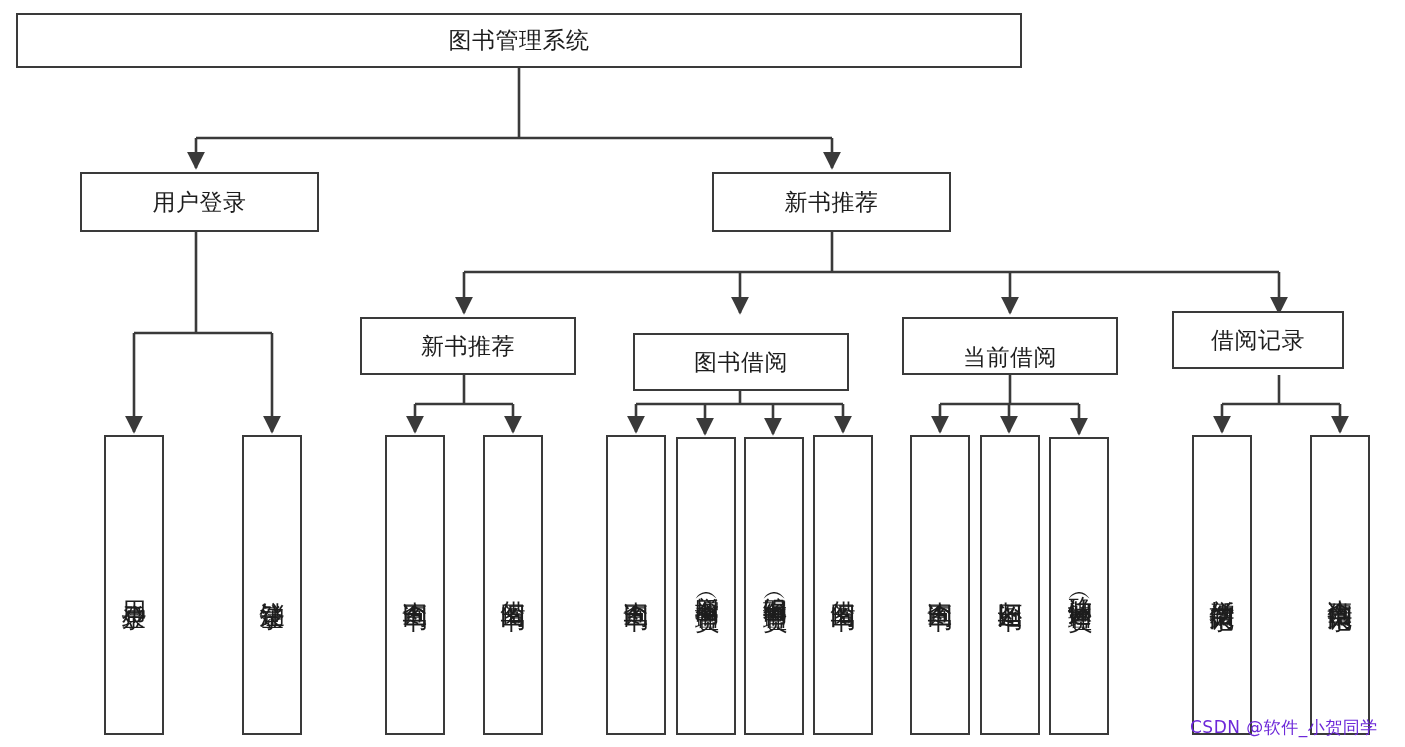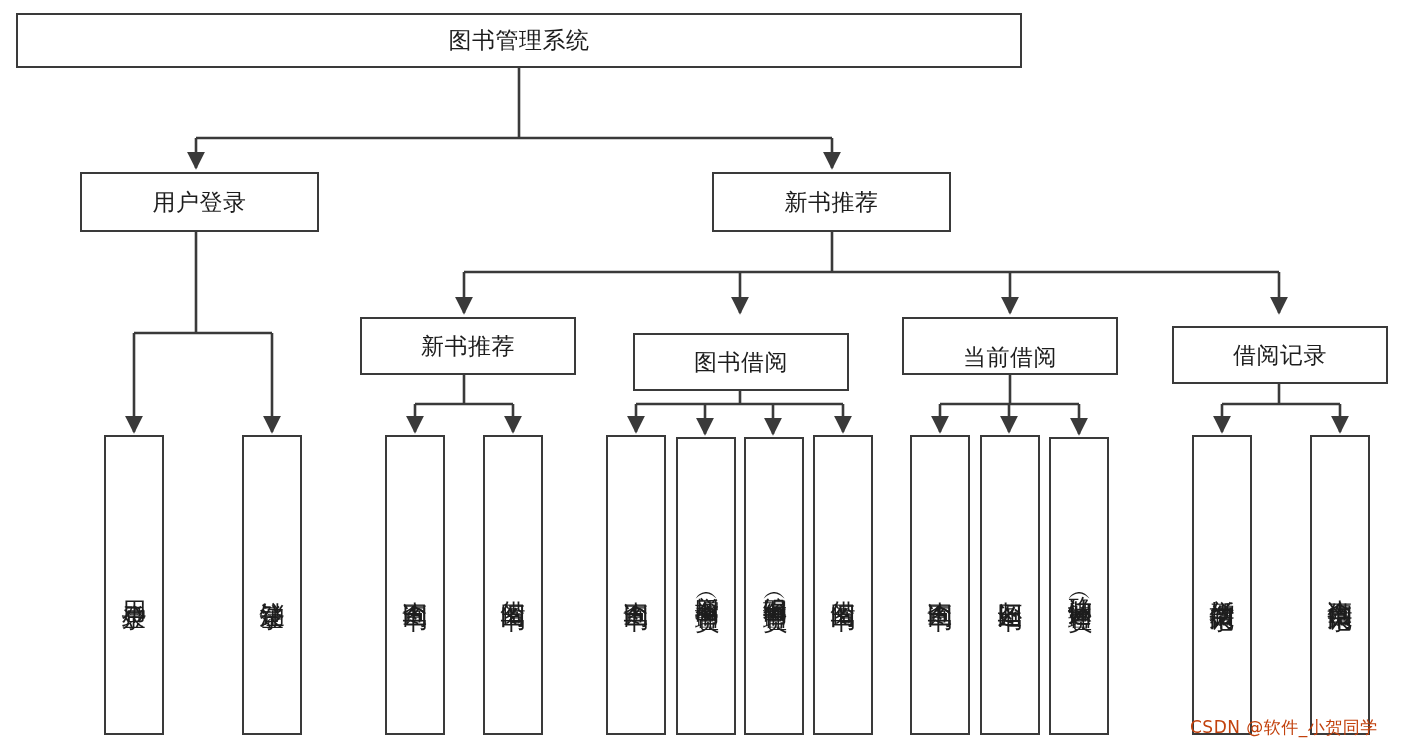--- a/index.html
+++ b/index.html
@@ -51,21 +51,21 @@
     padding-top: 4px;
     padding-bottom: 4px;
     white-space: nowrap;
     overflow: hidden;
   }
   .watermark {
     position: absolute;
     left: 1190px;
     top: 716px;
     font-size: 17px;
-    color: #c2410c;
+    color: #6d28d9;
     white-space: nowrap;
     letter-spacing: 0.5px;
   }
 </style>
 </head>
 <body>
 
 <div id="diagram-root">
 
   <svg class="connectors" viewBox="0 0 1405 747" xmlns="http://www.w3.org/2000/svg">
@@ -131,21 +131,21 @@
 
   <div class="node node-h" style="left:360px; top:317px; width:216px; height:58px;">
     <span>新书推荐</span>
   </div>
   <div class="node node-h" style="left:633px; top:333px; width:216px; height:58px;">
     <span>图书借阅</span>
   </div>
   <div class="node node-h" style="left:902px; top:317px; width:216px; height:58px;align-items:flex-end;">
     <span>当前借阅</span>
   </div>
-  <div class="node node-h" style="left:1172px; top:326px; width:216px; height:58px;">
+  <div class="node node-h" style="left:1172px; top:311px; width:172px; height:58px;">
     <span>借阅记录</span>
   </div>
 
   <div class="node node-v" style="left:104px; top:435px; width:60px; height:300px;">
     <span>用户登录</span>
   </div>
   <div class="node node-v" style="left:242px; top:435px; width:60px; height:300px;">
     <span>注销登录</span>
   </div>
 

